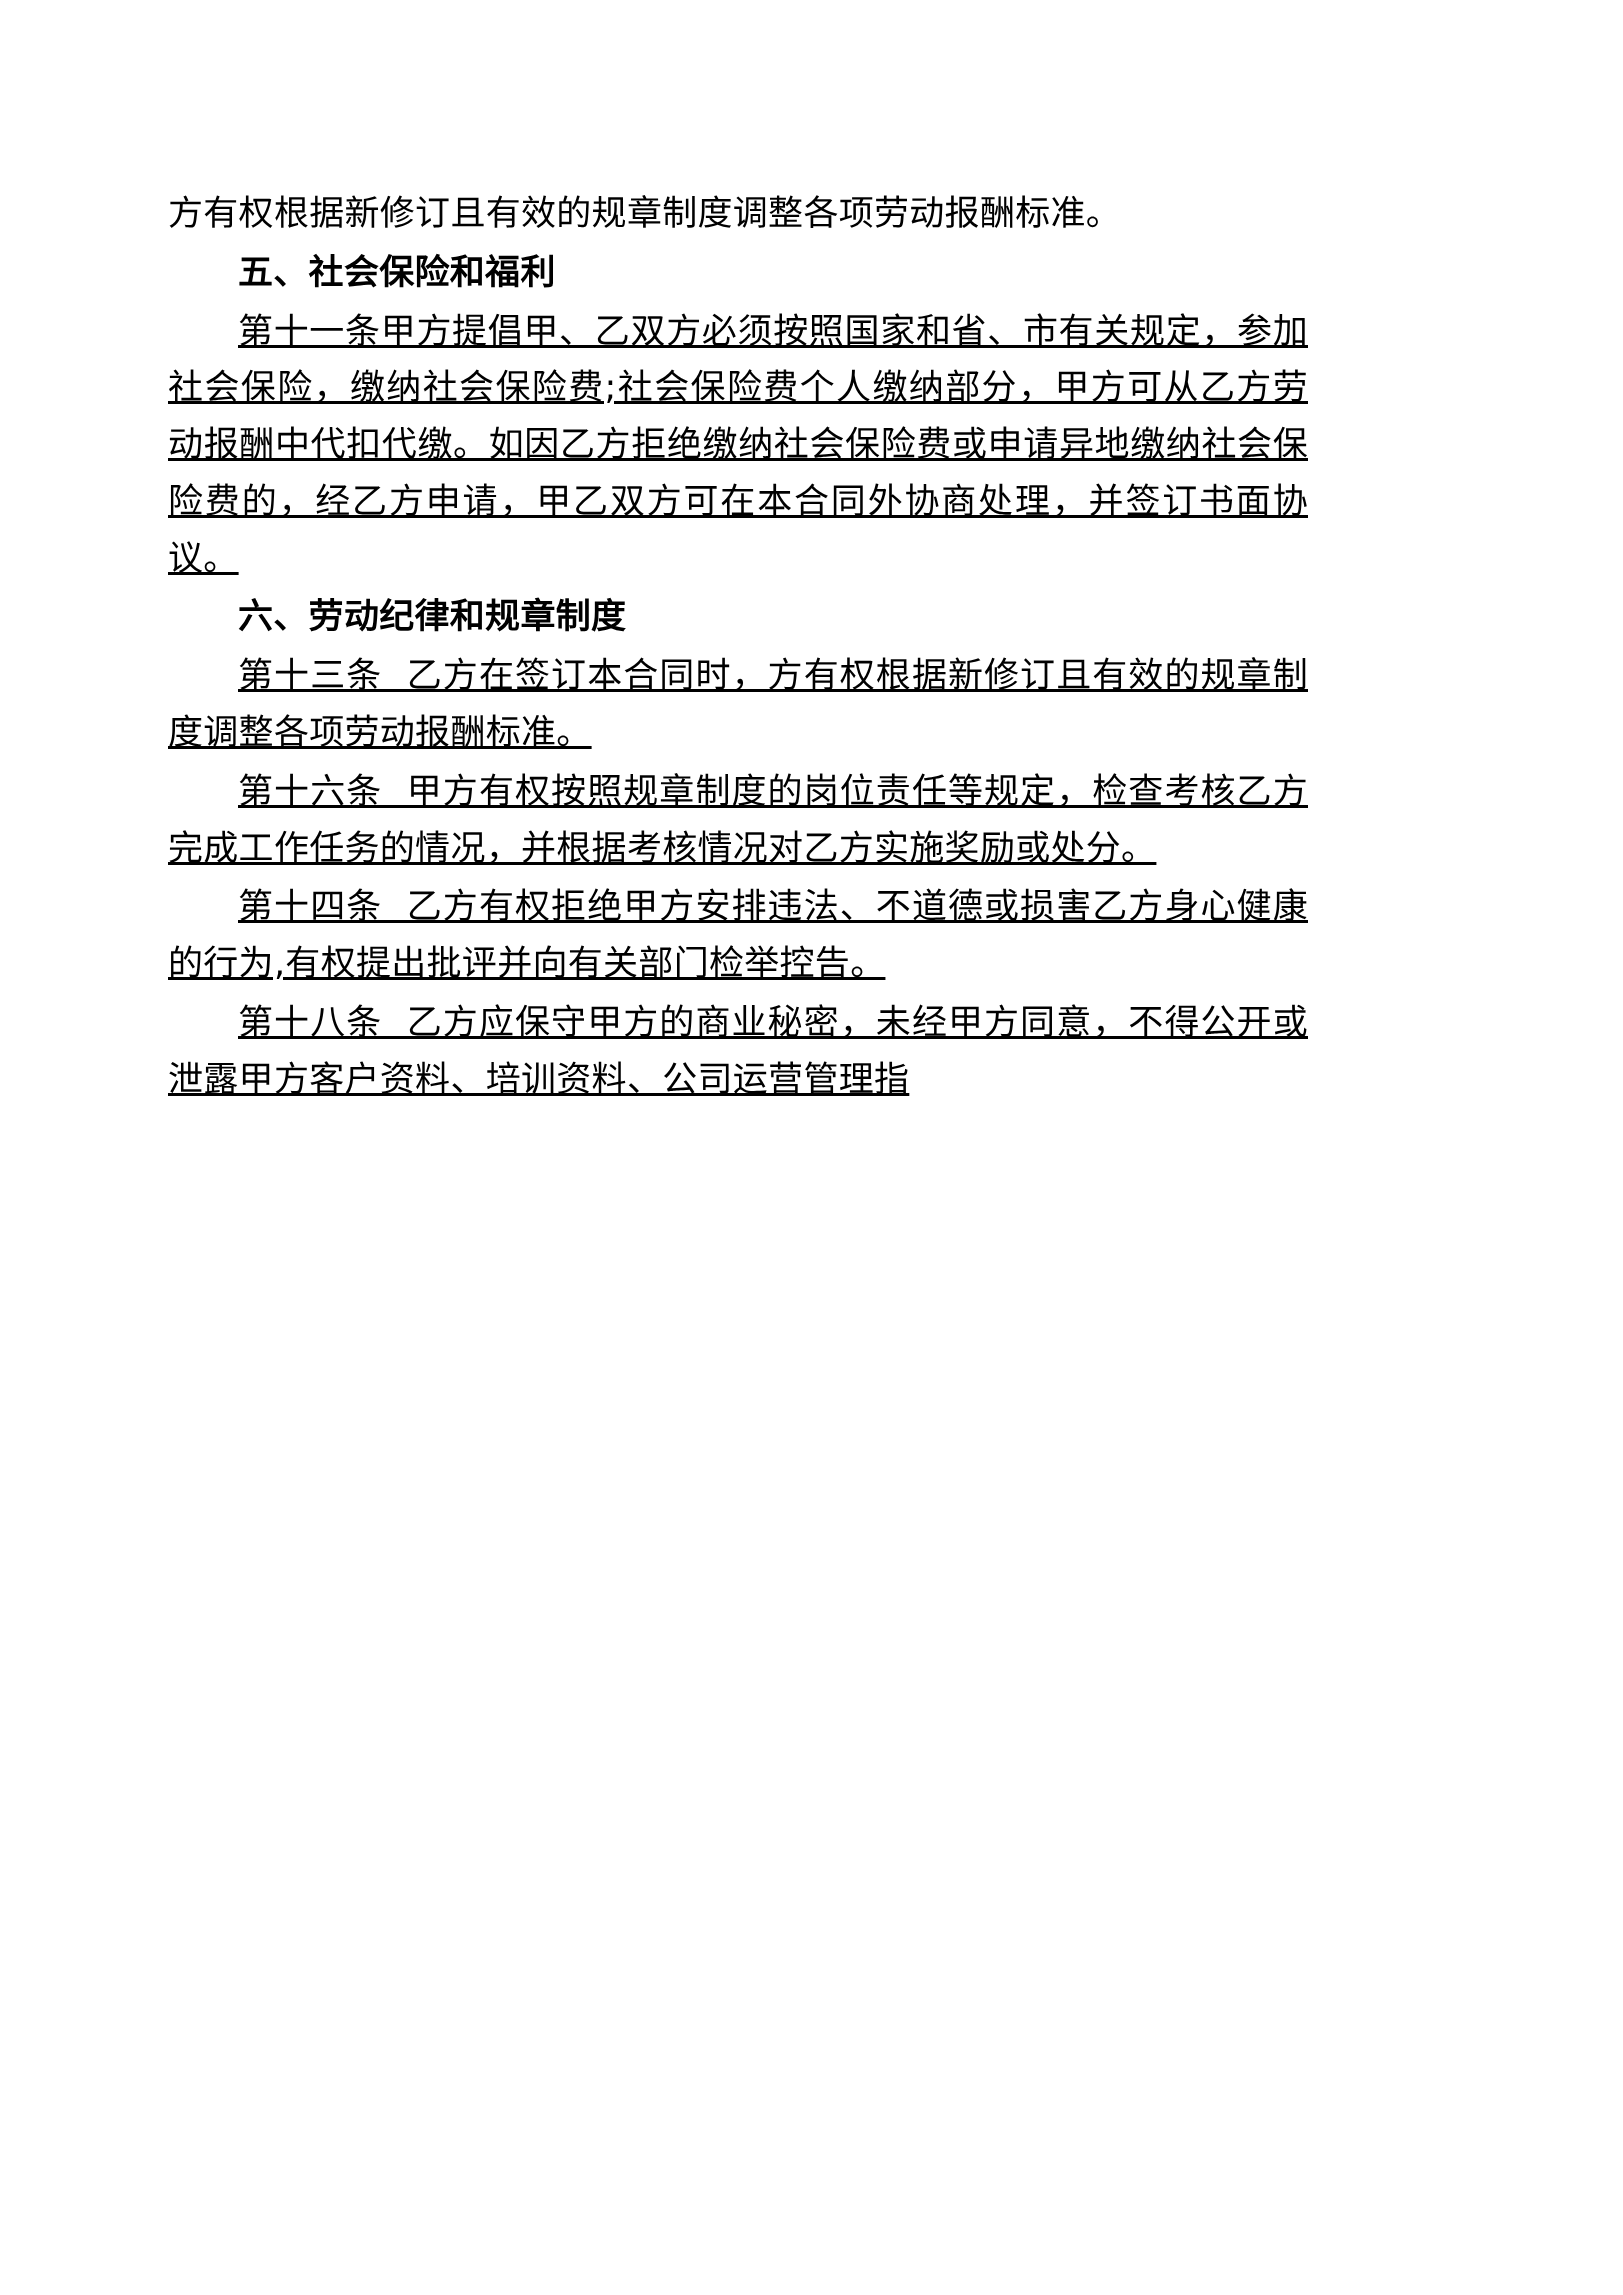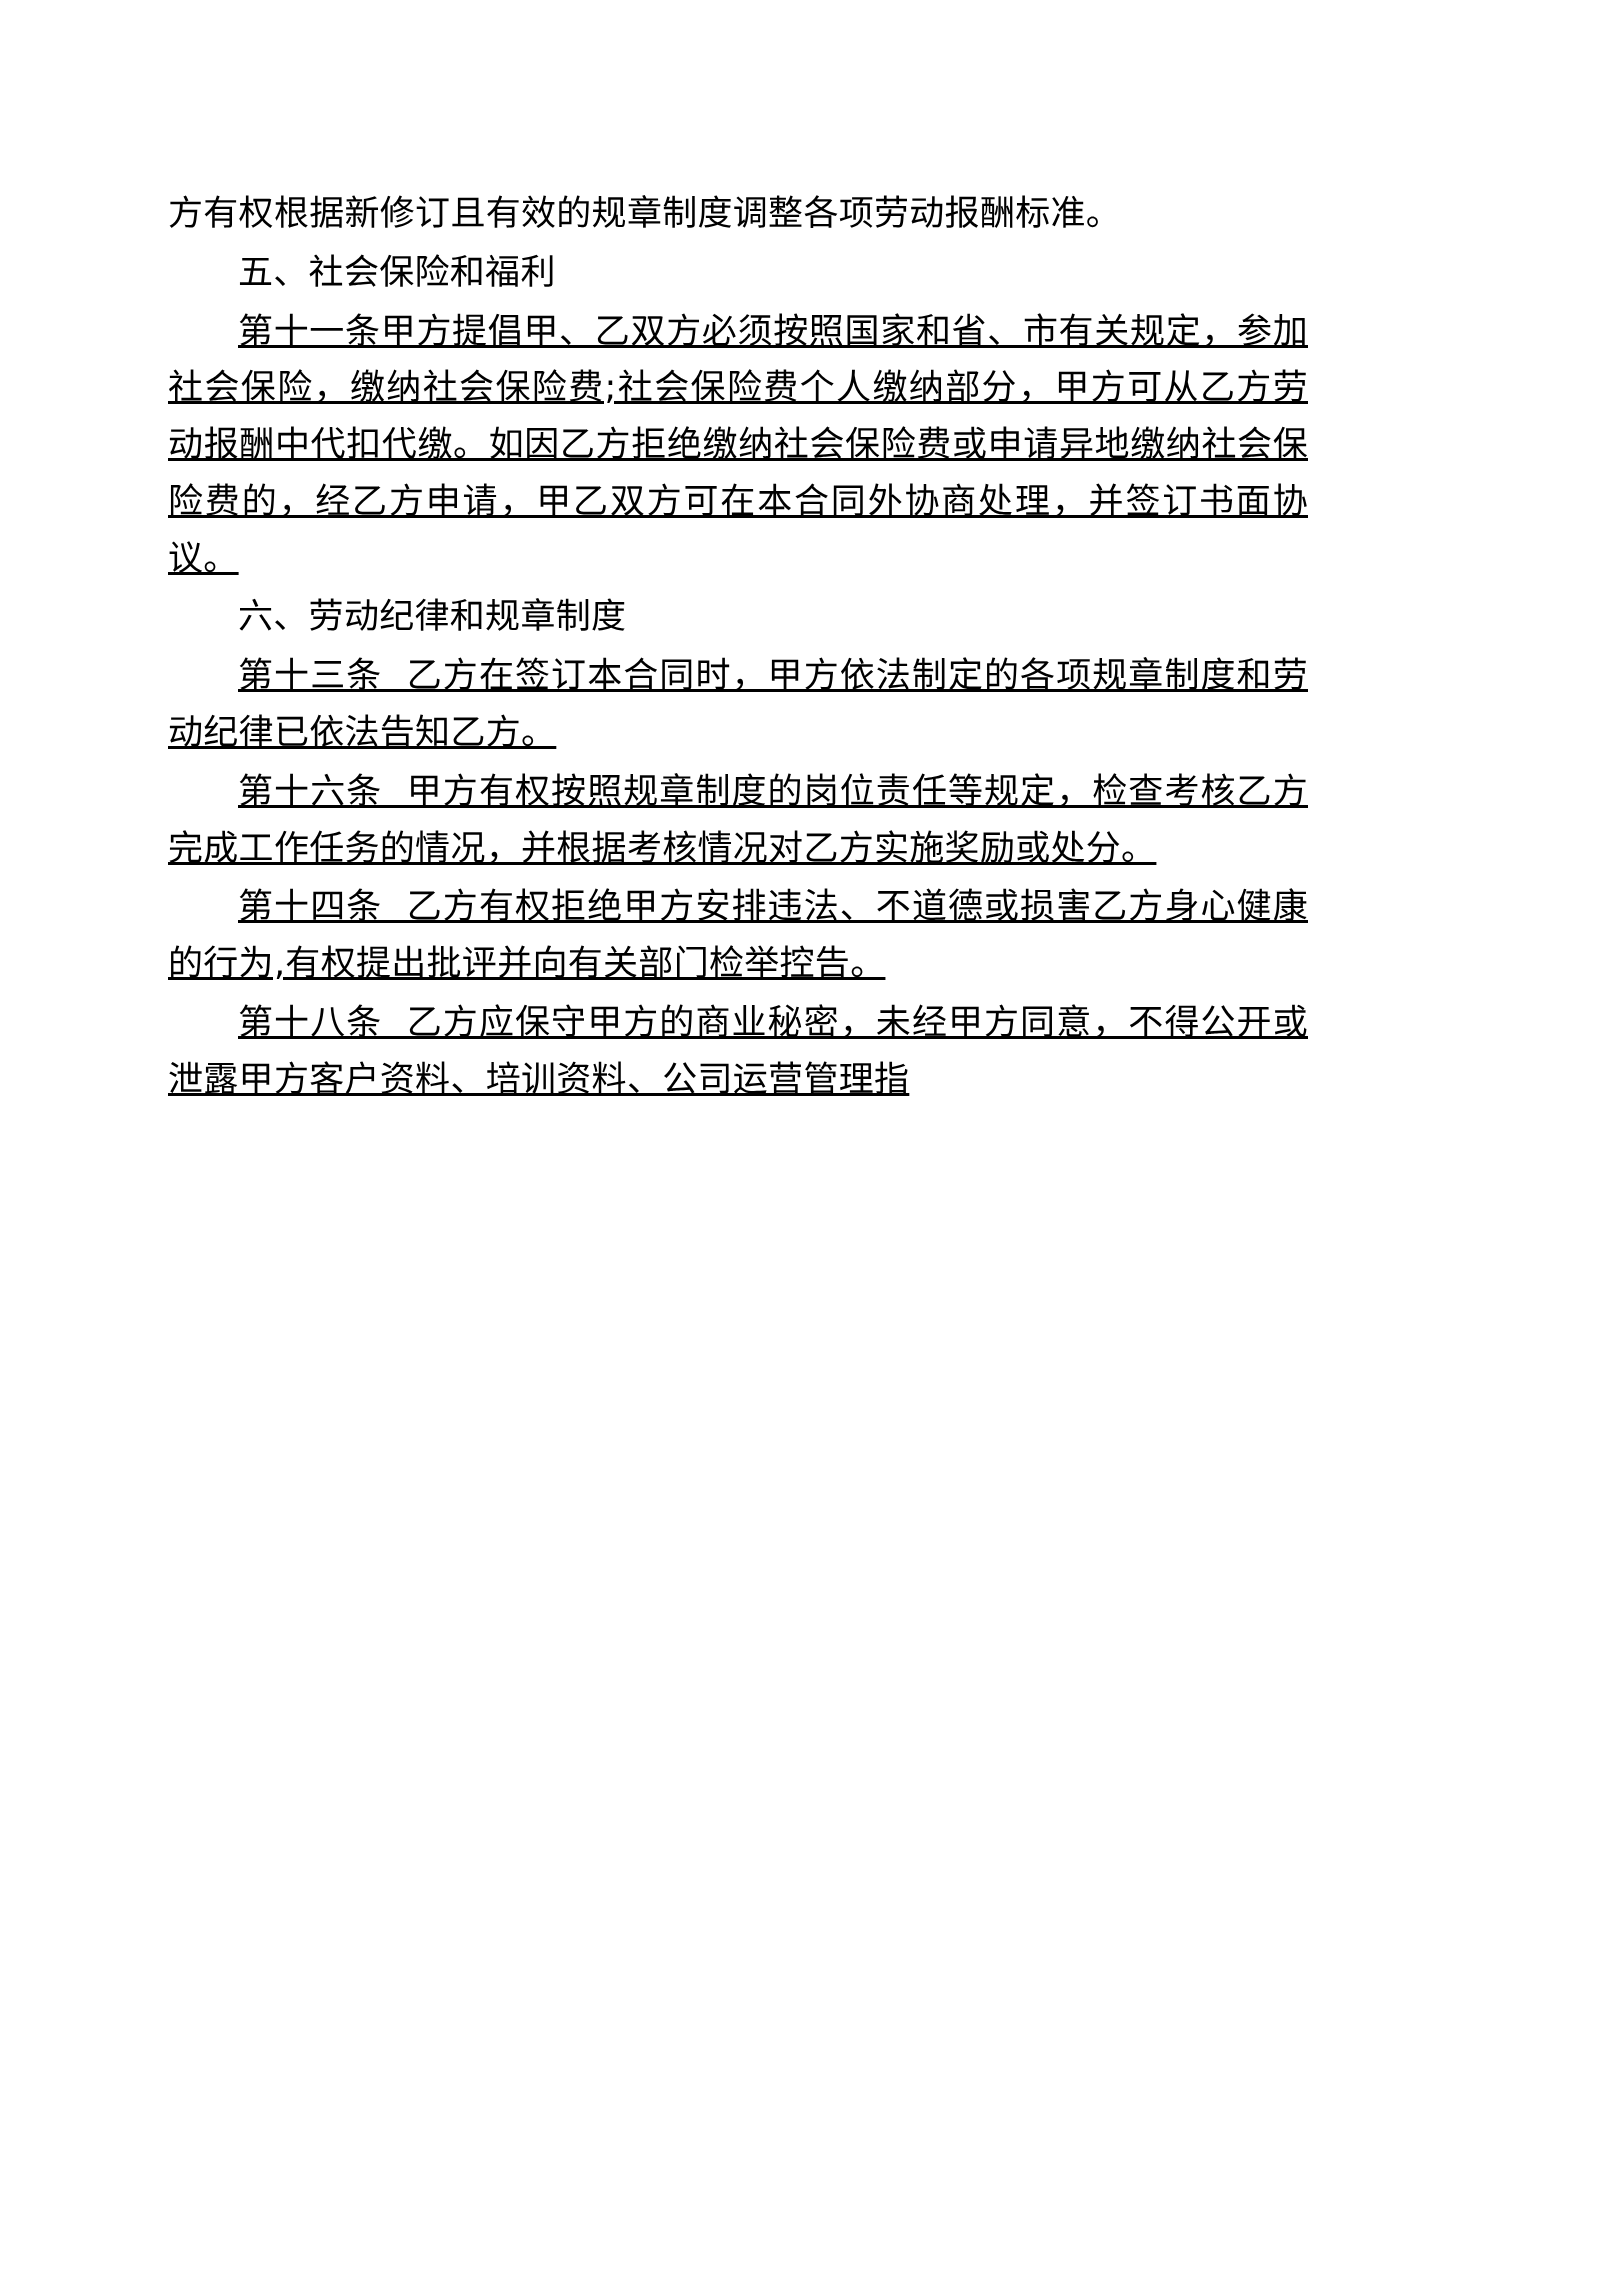--- a/index.html
+++ b/index.html
@@ -33,37 +33,38 @@
     text-indent: 0;
     white-space: pre-wrap;
     word-break: break-all;
   }
   .para.indent {
     text-indent: 70px;
     text-decoration: underline;
   }
   .para.heading {
     text-indent: 70px;
+    font-weight: bold;
   }
 </style>
 </head>
 <body>
 
 <div class="page">
   <div class="doc-body">
 
     <p class="para">方有权根据新修订且有效的规章制度调整各项劳动报酬标准。</p>
 
     <p class="para heading">五、社会保险和福利</p>
 
     <p class="para indent">第十一条甲方提倡甲、乙双方必须按照国家和省、市有关规定，参加社会保险，缴纳社会保险费;社会保险费个人缴纳部分，甲方可从乙方劳动报酬中代扣代缴。如因乙方拒绝缴纳社会保险费或申请异地缴纳社会保险费的，经乙方申请，甲乙双方可在本合同外协商处理，并签订书面协议。</p>
 
     <p class="para heading">六、劳动纪律和规章制度</p>
 
-    <p class="para indent">第十三条  乙方在签订本合同时，甲方依法制定的各项规章制度和劳动纪律已依法告知乙方。</p>
+    <p class="para indent">第十三条  乙方在签订本合同时，方有权根据新修订且有效的规章制度调整各项劳动报酬标准。</p>
 
 
 
     <p class="para indent">第十六条  甲方有权按照规章制度的岗位责任等规定，检查考核乙方完成工作任务的情况，并根据考核情况对乙方实施奖励或处分。</p>
 
     <p class="para indent">第十四条  乙方有权拒绝甲方安排违法、不道德或损害乙方身心健康的行为,有权提出批评并向有关部门检举控告。</p>
 
     <p class="para indent">第十八条  乙方应保守甲方的商业秘密，未经甲方同意，不得公开或泄露甲方客户资料、培训资料、公司运营管理指</p>
 
   </div>

